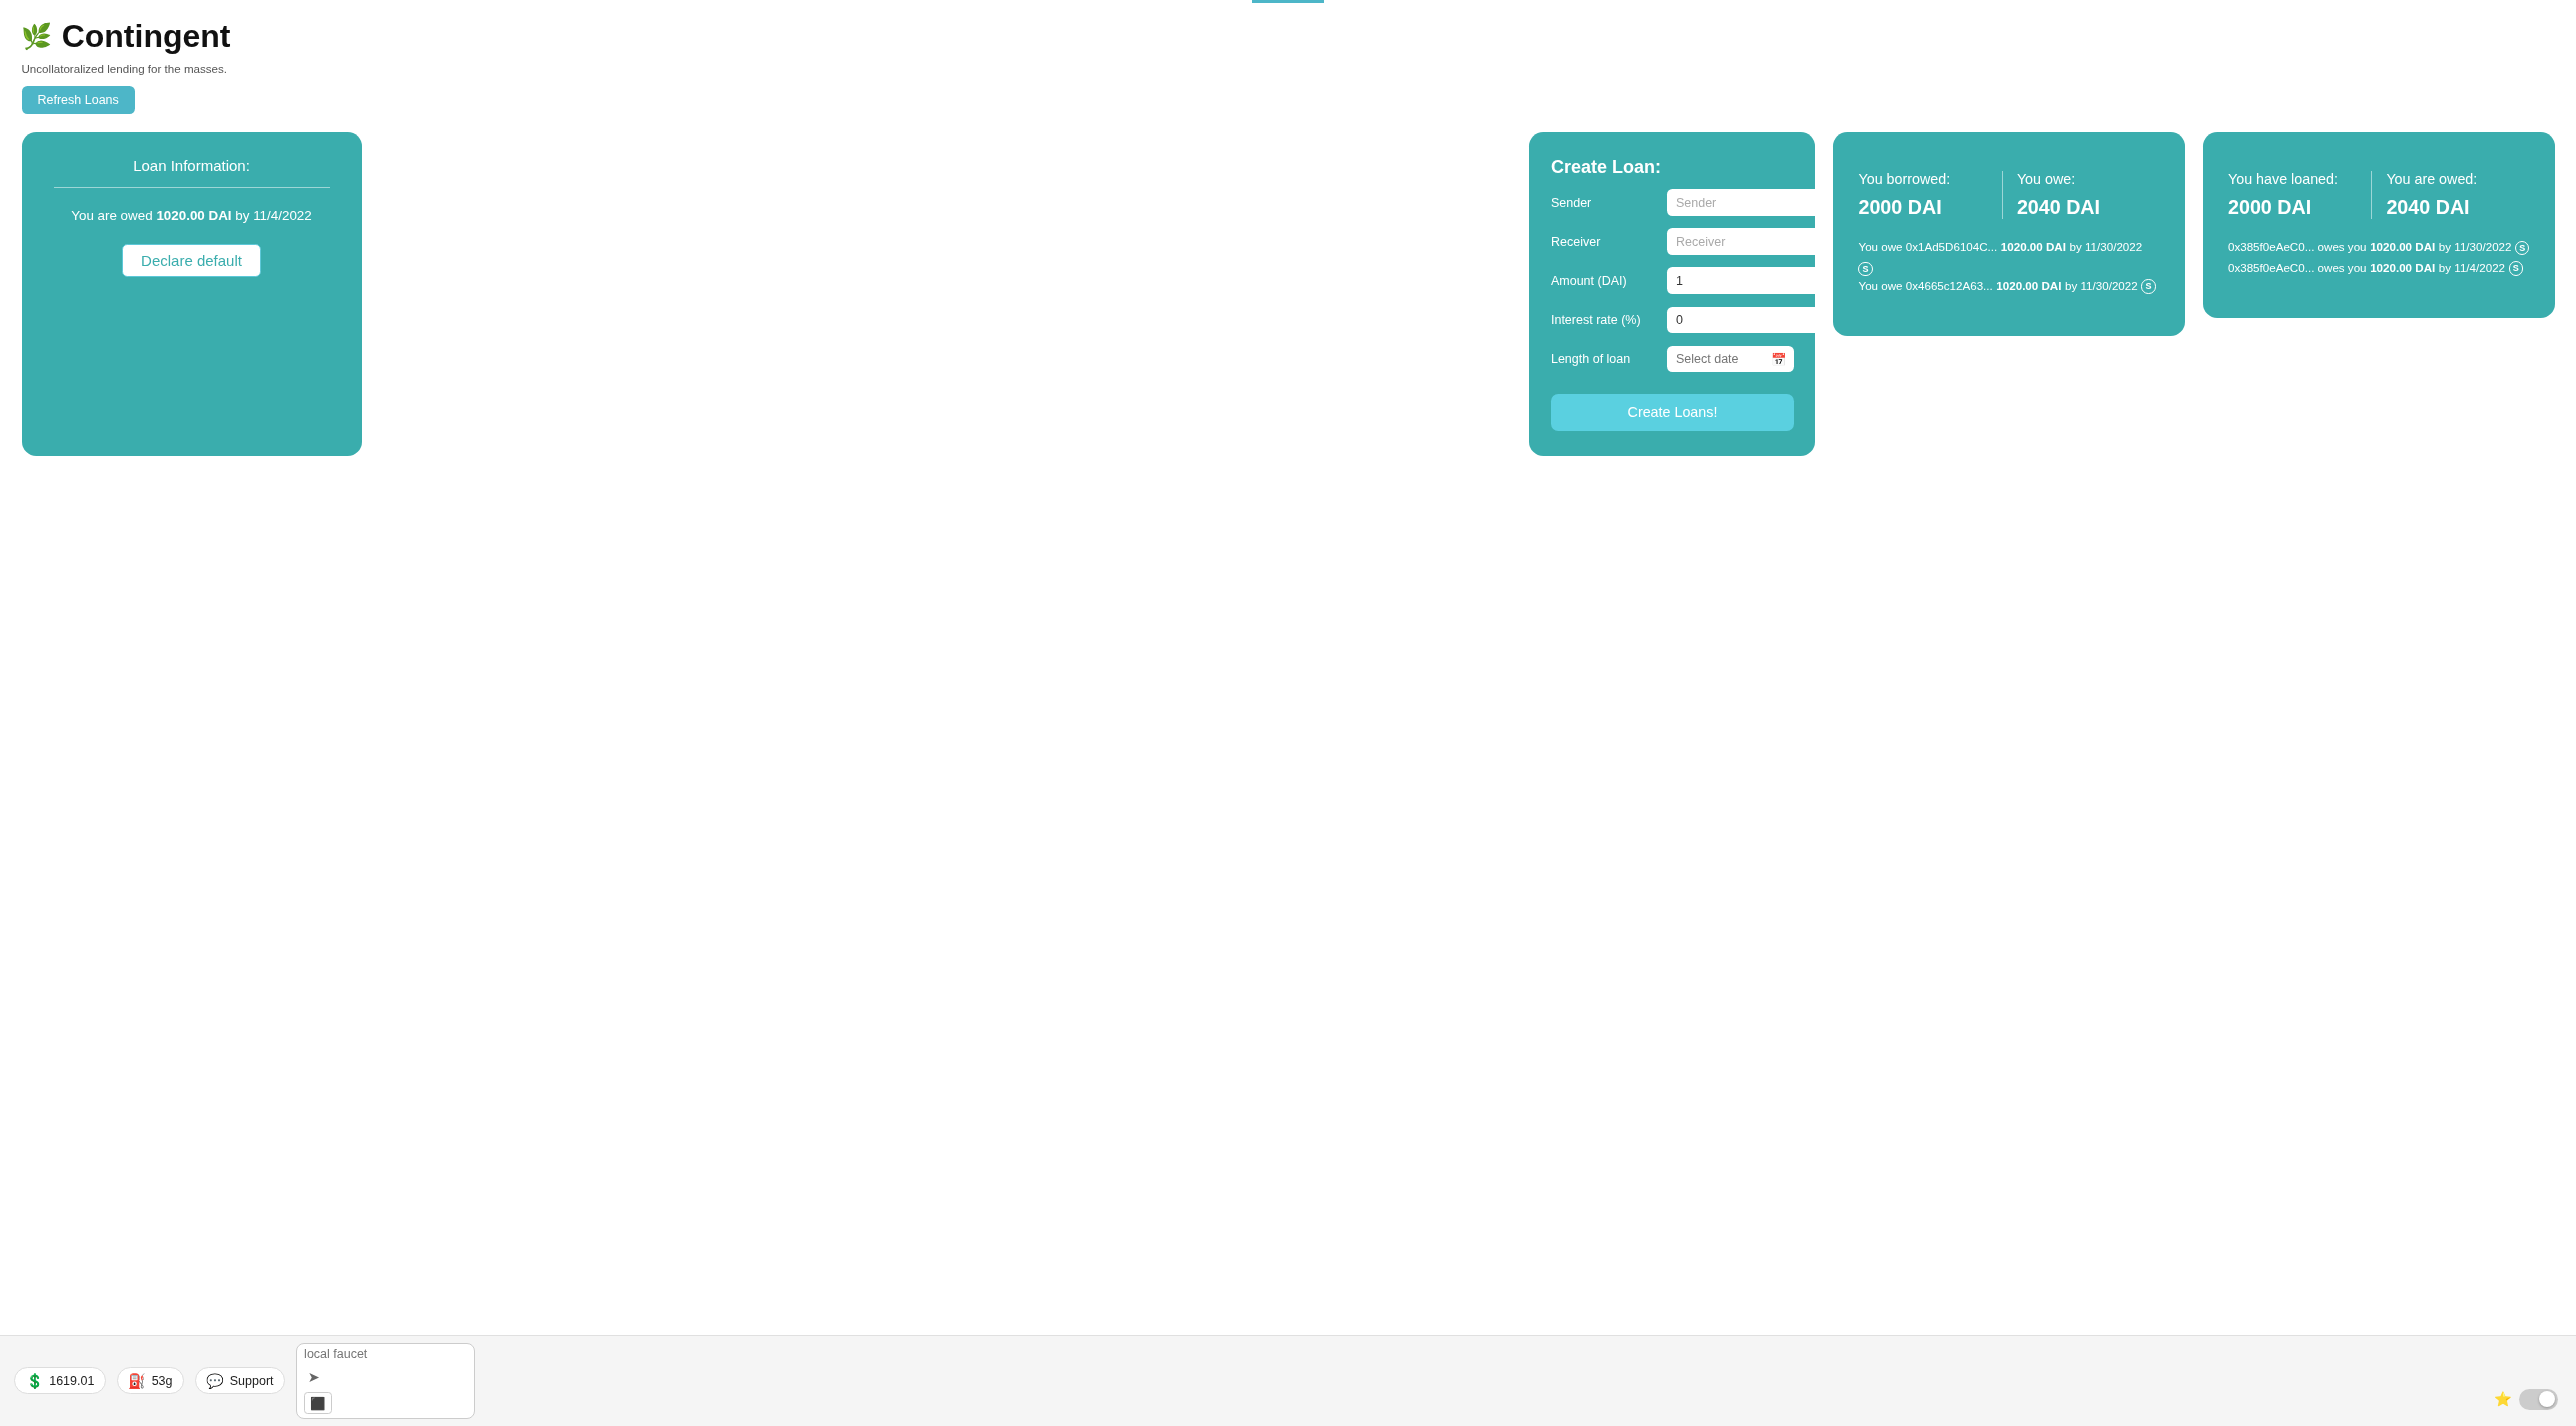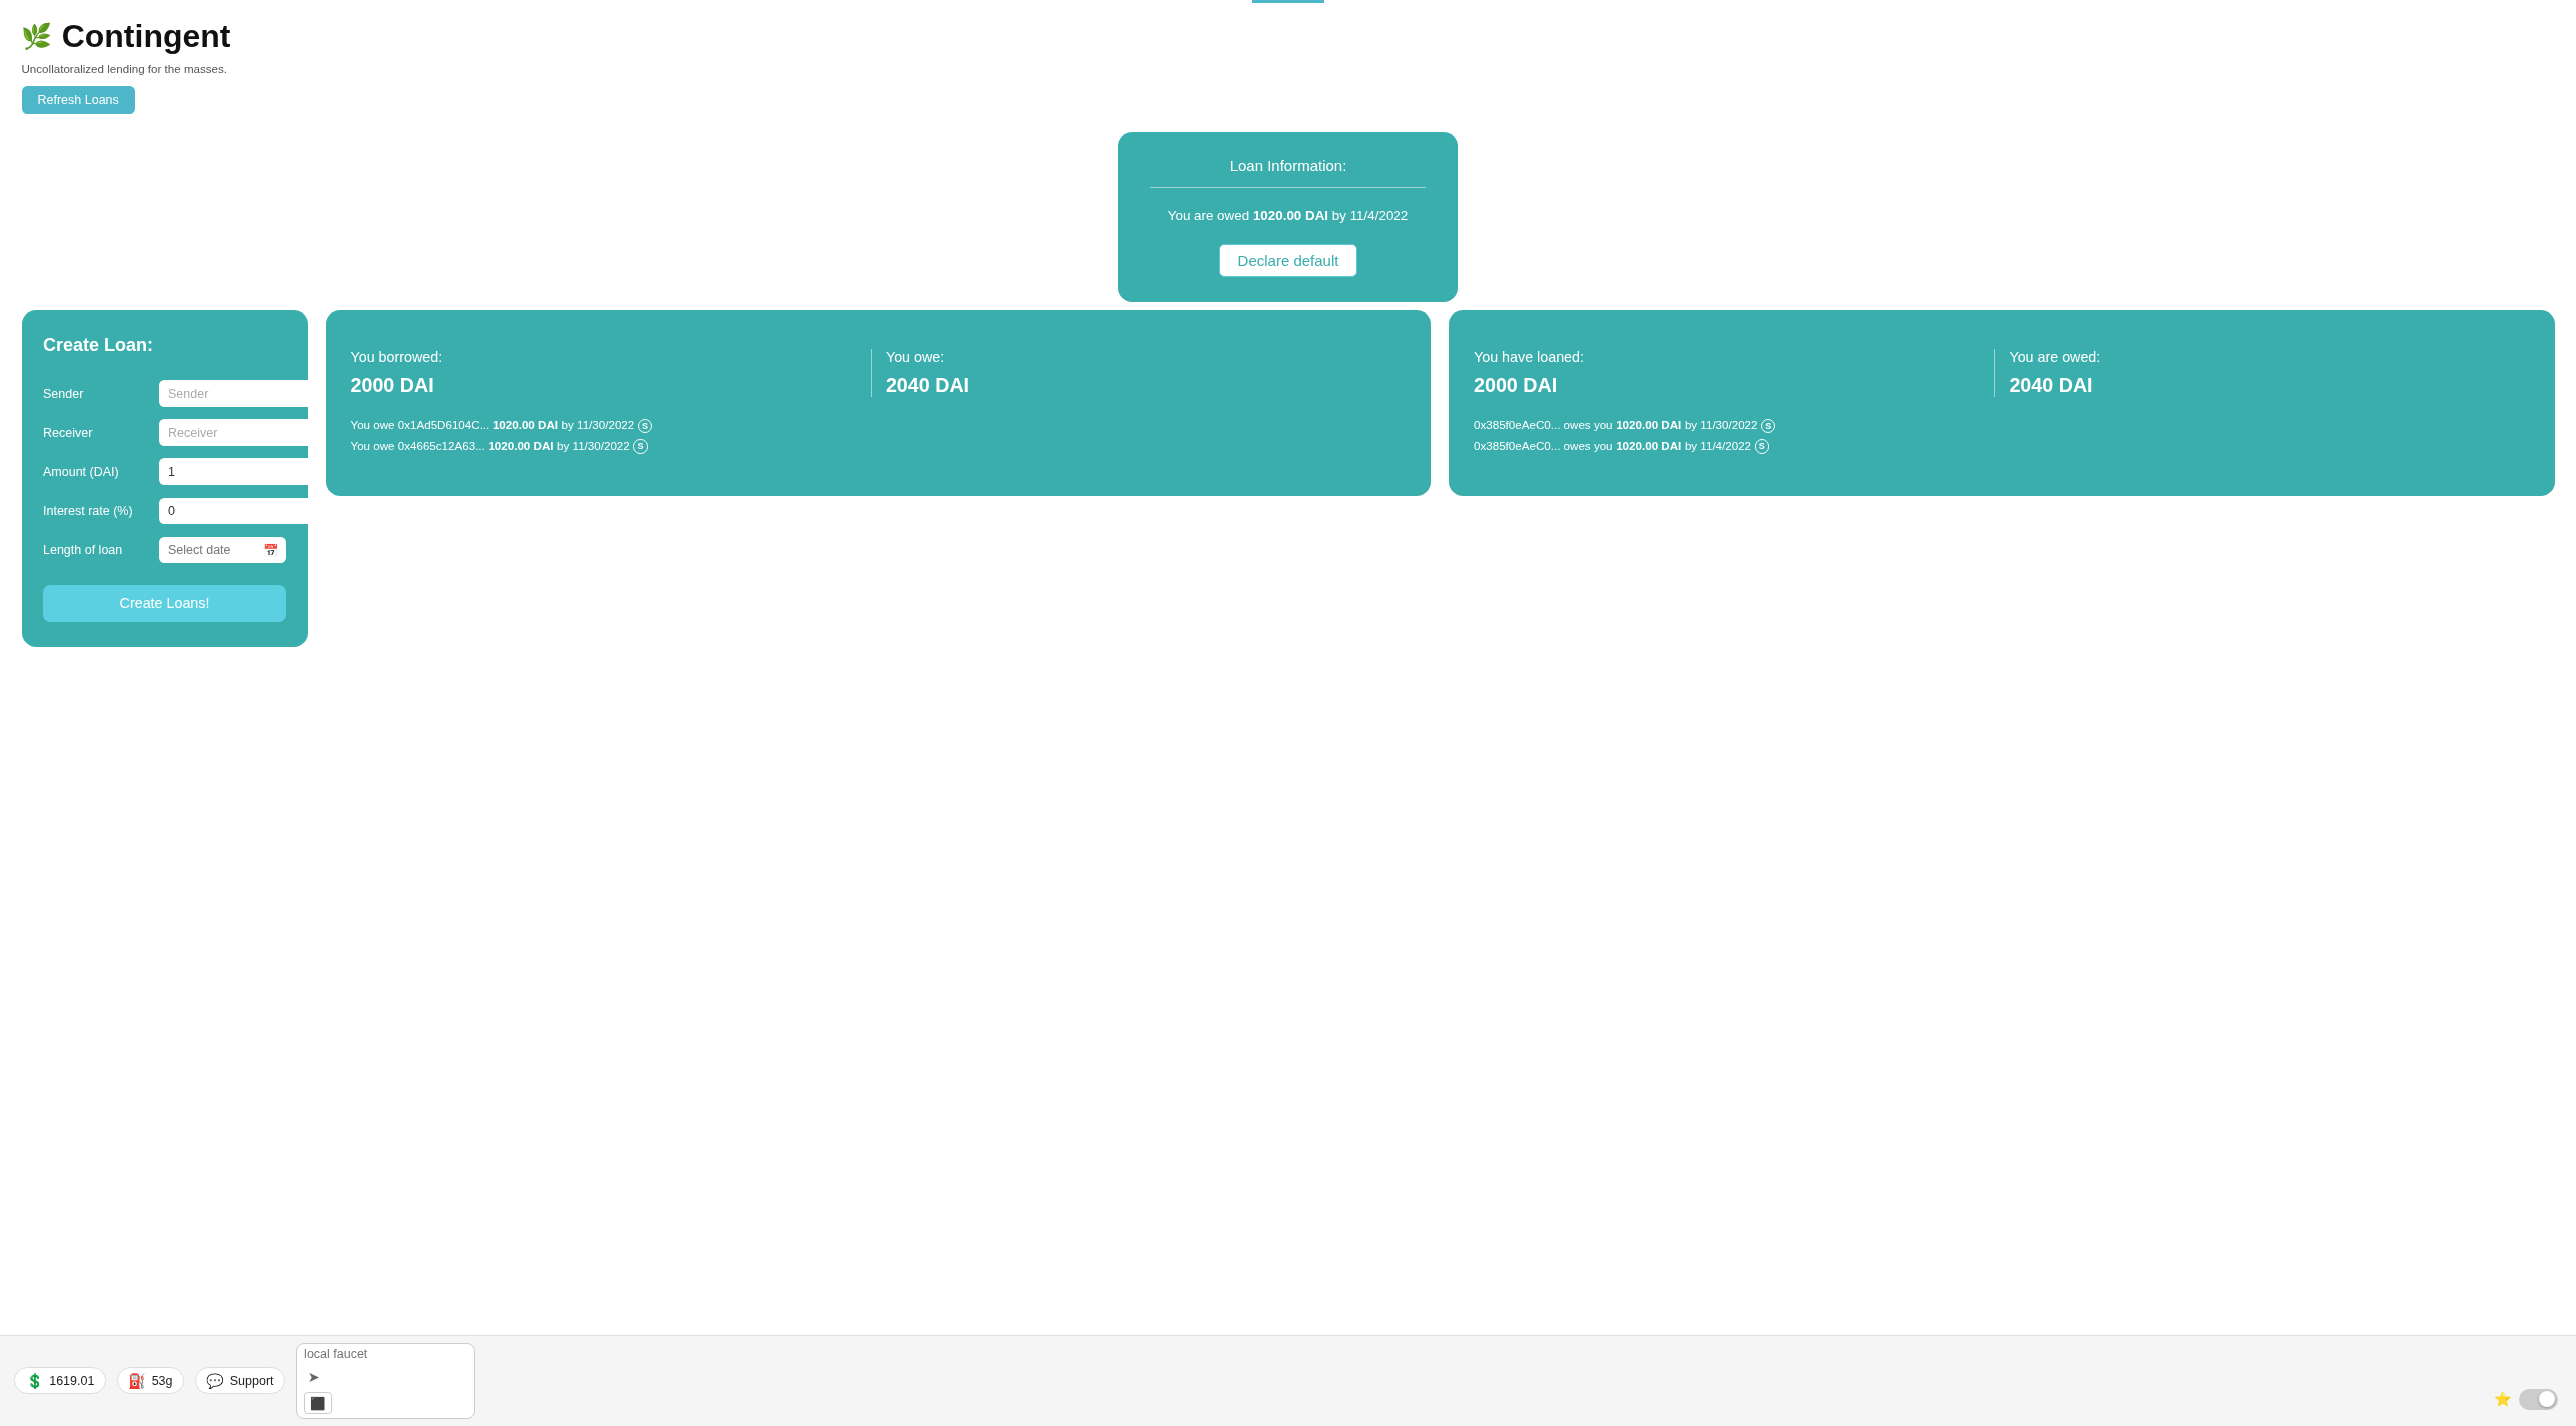--- a/index.html
+++ b/index.html
@@ -56,23 +56,24 @@
       border-radius: 5.4px;
       padding: 7.2px 16px;
       font-size: 12.5px;
       cursor: pointer;
       font-weight: 400;
     }
 
     
     .main-content {
       display: flex;
-      flex-direction: column;
+      flex-direction: row;
       gap: 8px;
       margin-top: 18px;
+      justify-content: space-between;
     }
 
     
     .loan-info-wrapper {
       display: flex;
       justify-content: center;
     }
     .loan-info-card {
       background: #3aadad;
       border-radius: 14.3px;
@@ -122,21 +123,21 @@
       background: #3aadad;
       border-radius: 14.3px;
       padding: 25px 21.5px;
       width: 286px;
       flex-shrink: 0;
       color: white;
     }
     .card-title {
       font-size: 18px;
       font-weight: 600;
-      margin-bottom: 24px;
+      margin-bottom: 11px;
       color: white;
     }
     .form-row {
       display: flex;
       align-items: center;
       margin-bottom: 12.5px;
       gap: 9px;
     }
     .form-label {
       font-size: 12.5px;

